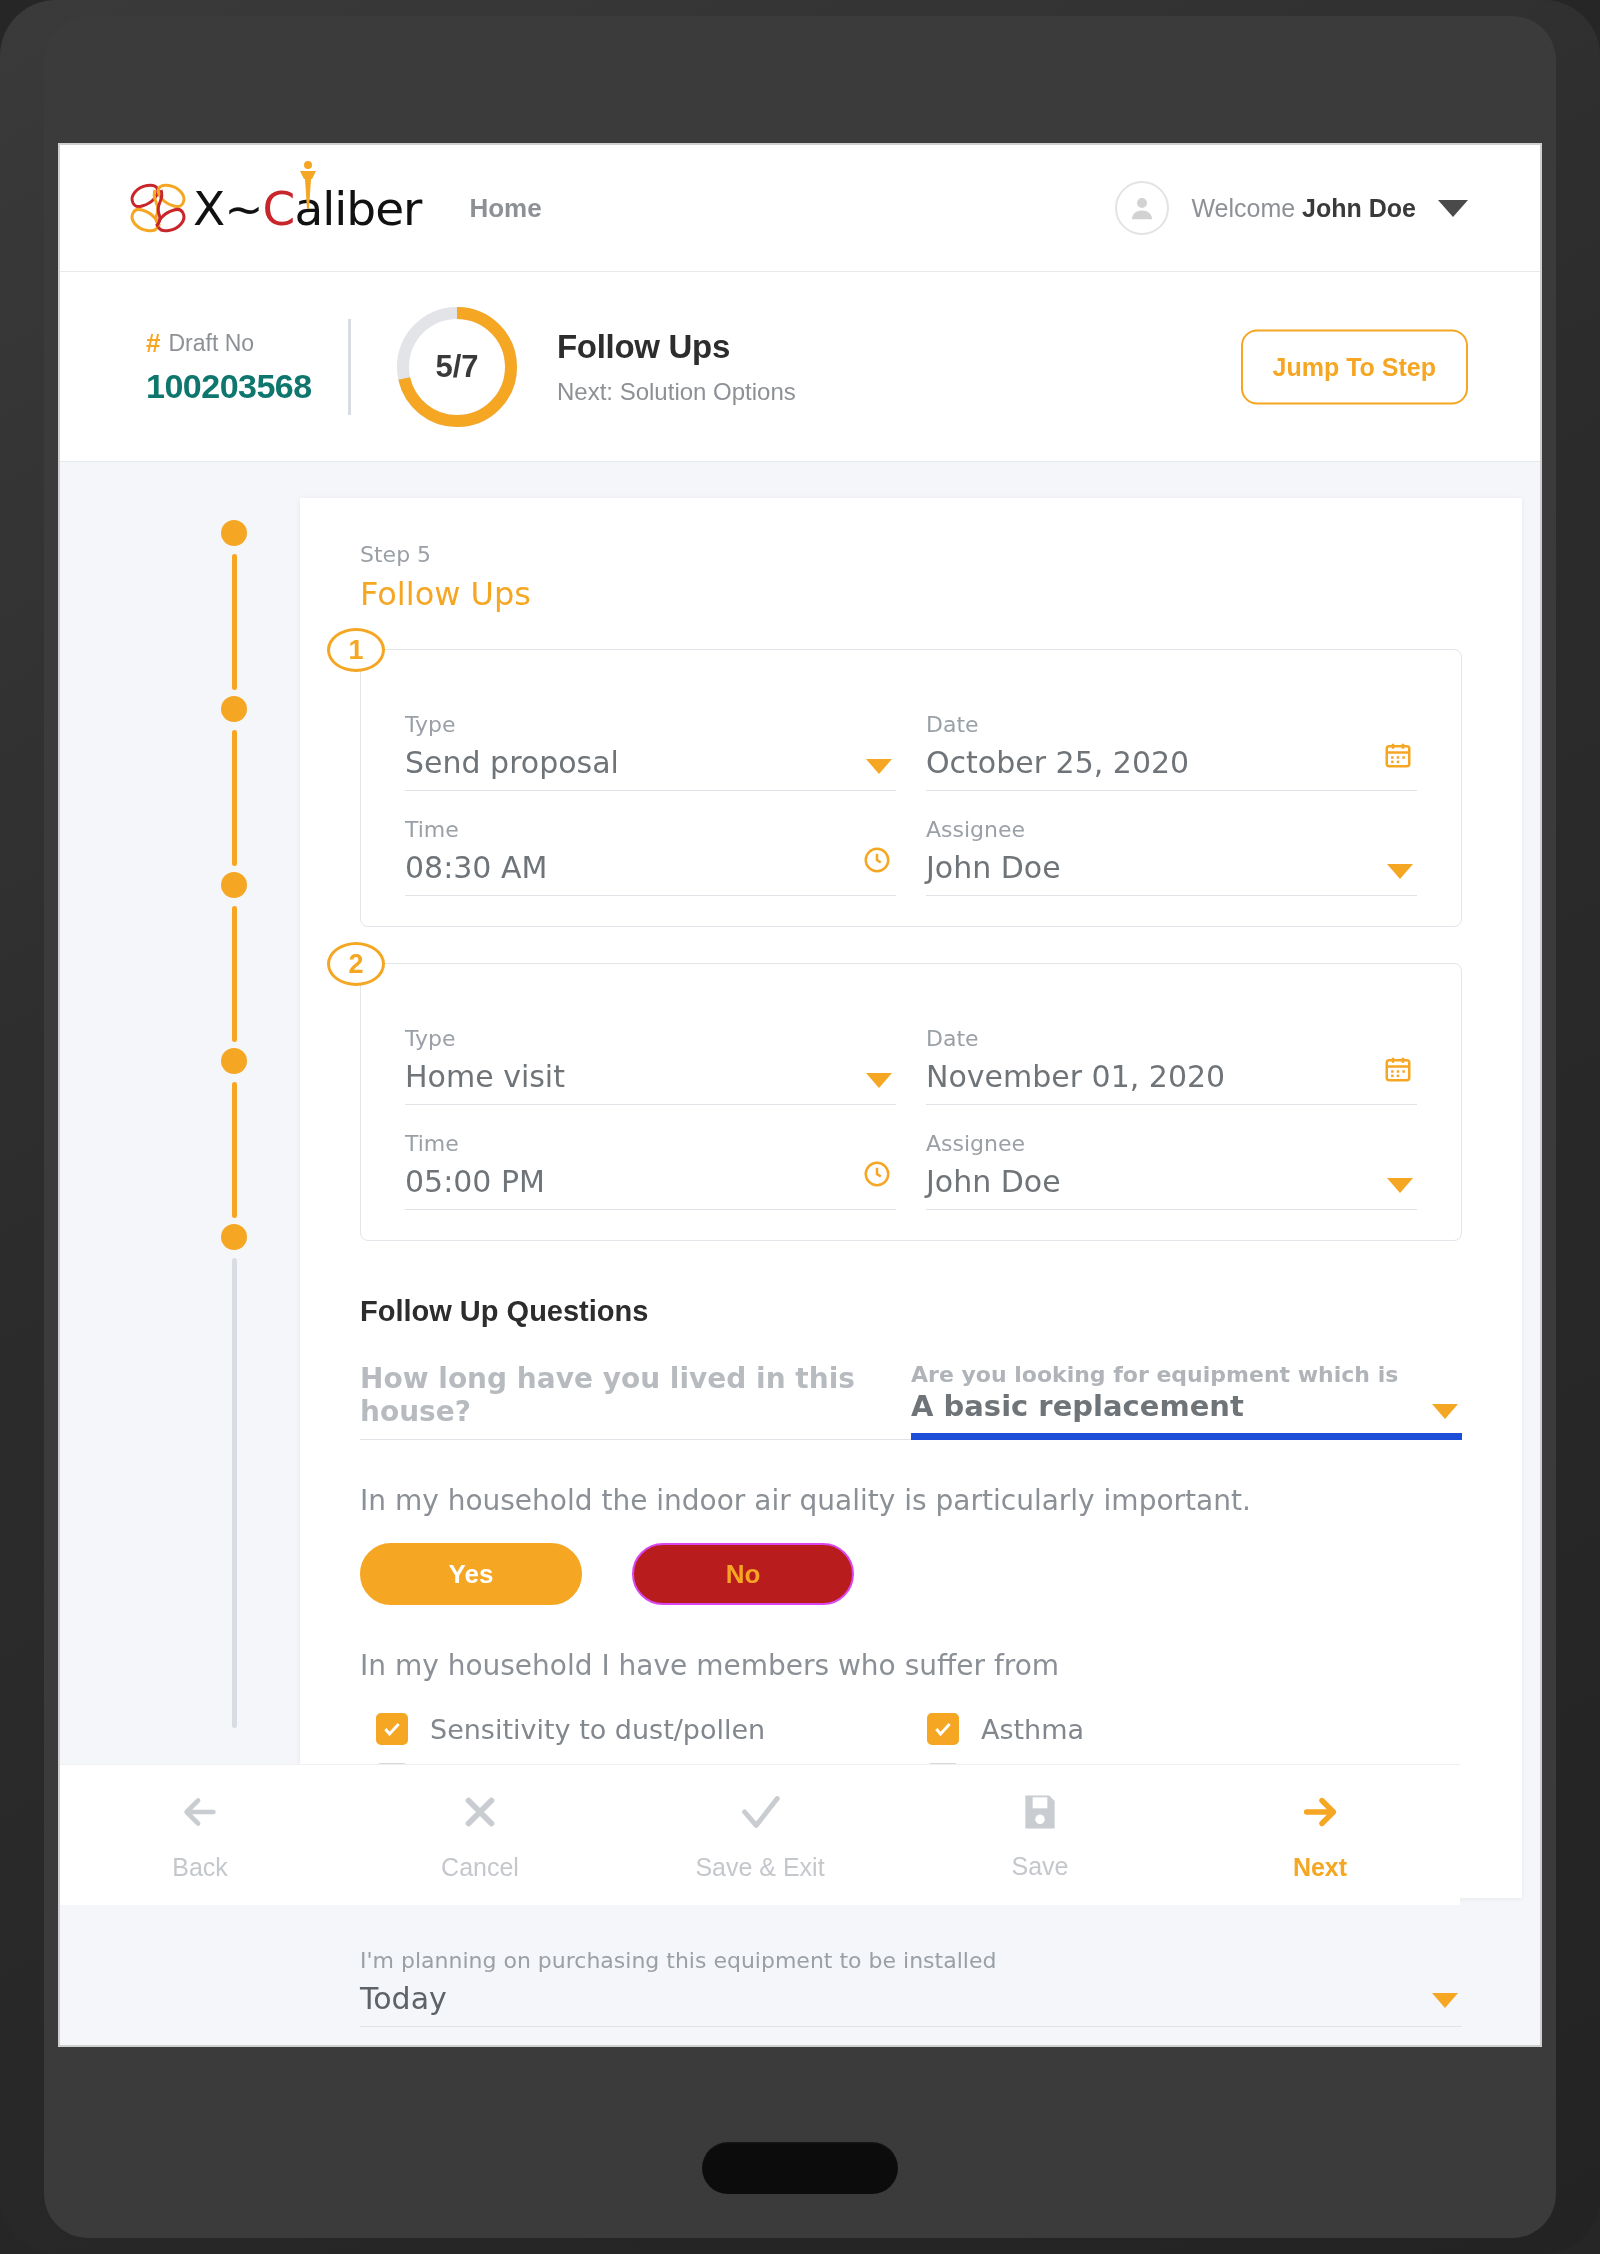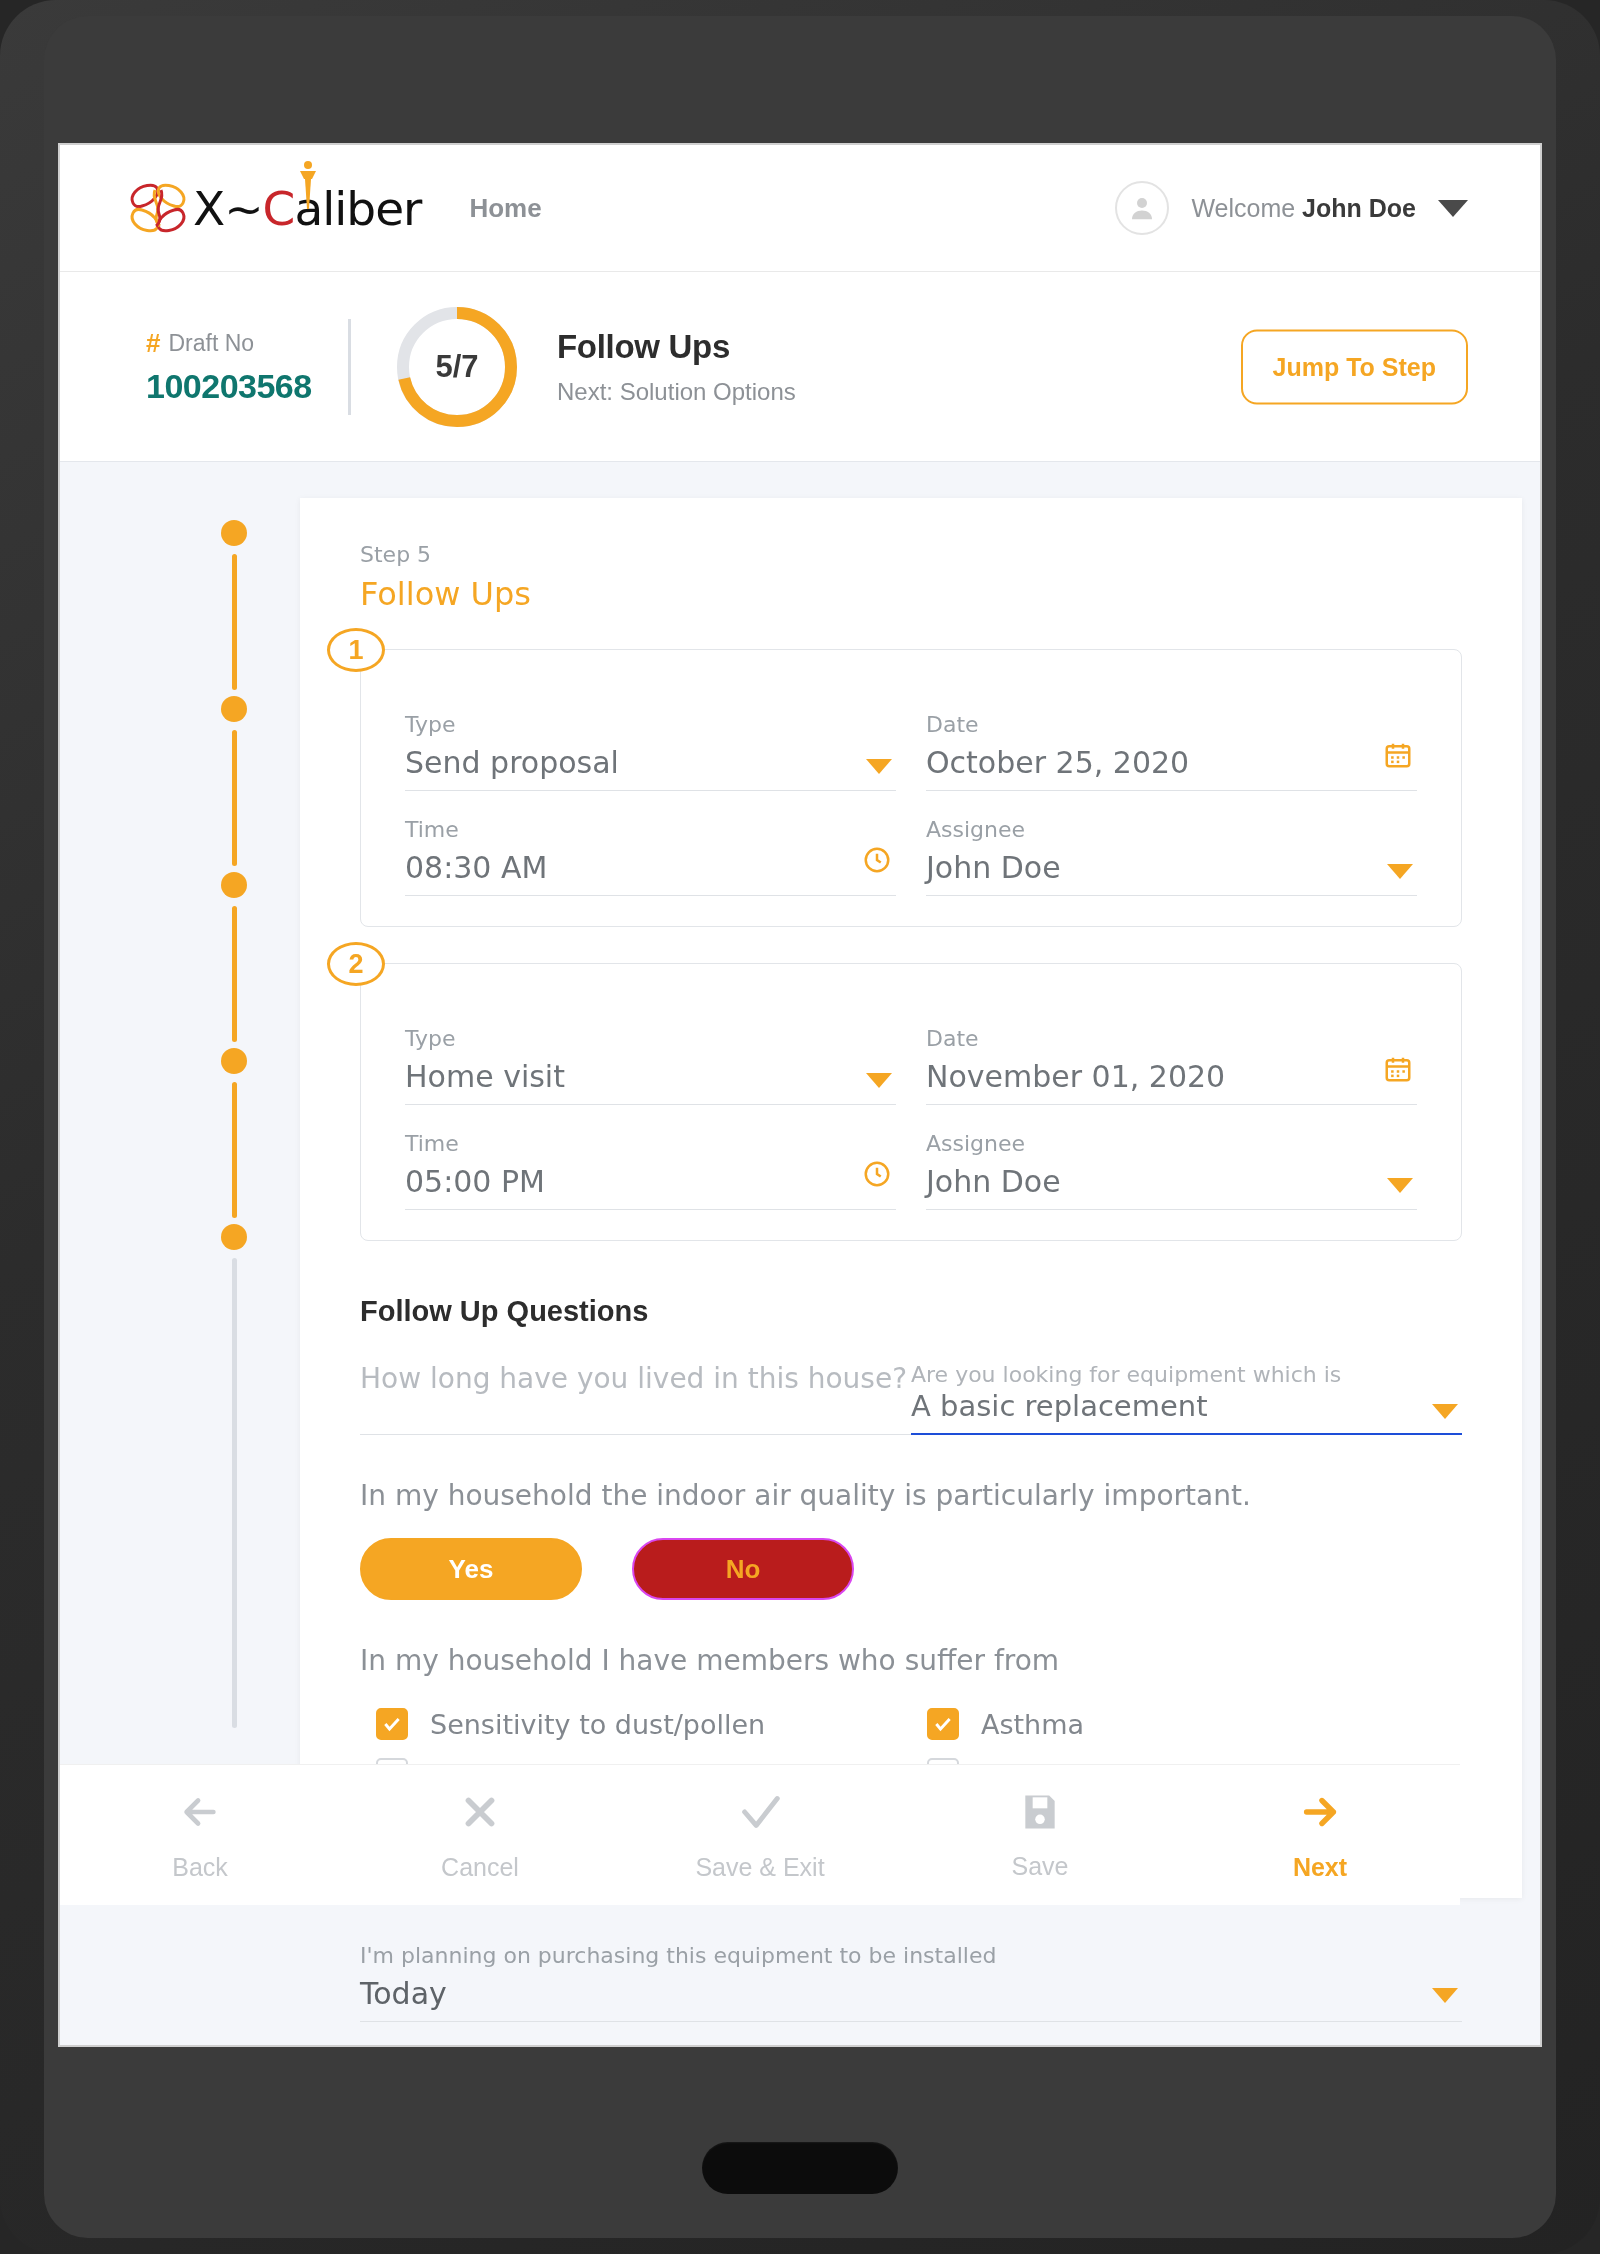--- a/index.html
+++ b/index.html
@@ -138,24 +138,24 @@
   .tri-down {
     width:0;height:0;border-left:13px solid transparent;border-right:13px solid transparent;
     border-top:15px solid #f5a623;
   }
 
   
   .q-heading { font-size:29px; font-weight:700; color:#2d2d2d; margin-top:54px; }
   .q-text { font-size:28px; color:#8b9096; font-family:"DejaVu Sans",sans-serif; }
   .q-input-row { display:flex; margin-top:34px; gap:0; }
   .q-input {
-    flex:1; border-bottom:1px solid #dfe2e6; padding-bottom:4px; position:relative;
+    flex:1; border-bottom:1px solid #dfe2e6; padding-bottom:4px; position:relative;font-weight:bold;
   }
   .q-input .ph { font-size:28px; color:#b7bbc0; font-family:"DejaVu Sans",sans-serif;}
-  .q-select { flex:1; border-bottom:2px solid #1d4ed8; padding-bottom:10px; position:relative; }
+  .q-select { flex:1; border-bottom:7px solid #1d4ed8; padding-bottom:10px; position:relative;font-weight:bold; }
   .q-select .lbl { font-size:22px; color:#b0b4b9; font-family:"DejaVu Sans",sans-serif; }
   .q-select .val { font-size:29px; color:#6f7479; margin-top:2px; font-family:"DejaVu Sans",sans-serif;}
 
   .pill-row { display:flex; gap:50px; margin-top:26px; }
   .pill {
     min-width:222px; height:62px; border-radius:31px;
     display:flex; align-items:center; justify-content:center;
     font-size:26px; font-weight:700; cursor:pointer;
   }
   .pill.on { background:#f5a623; color:#fff; border:2px solid #f5a623; }

